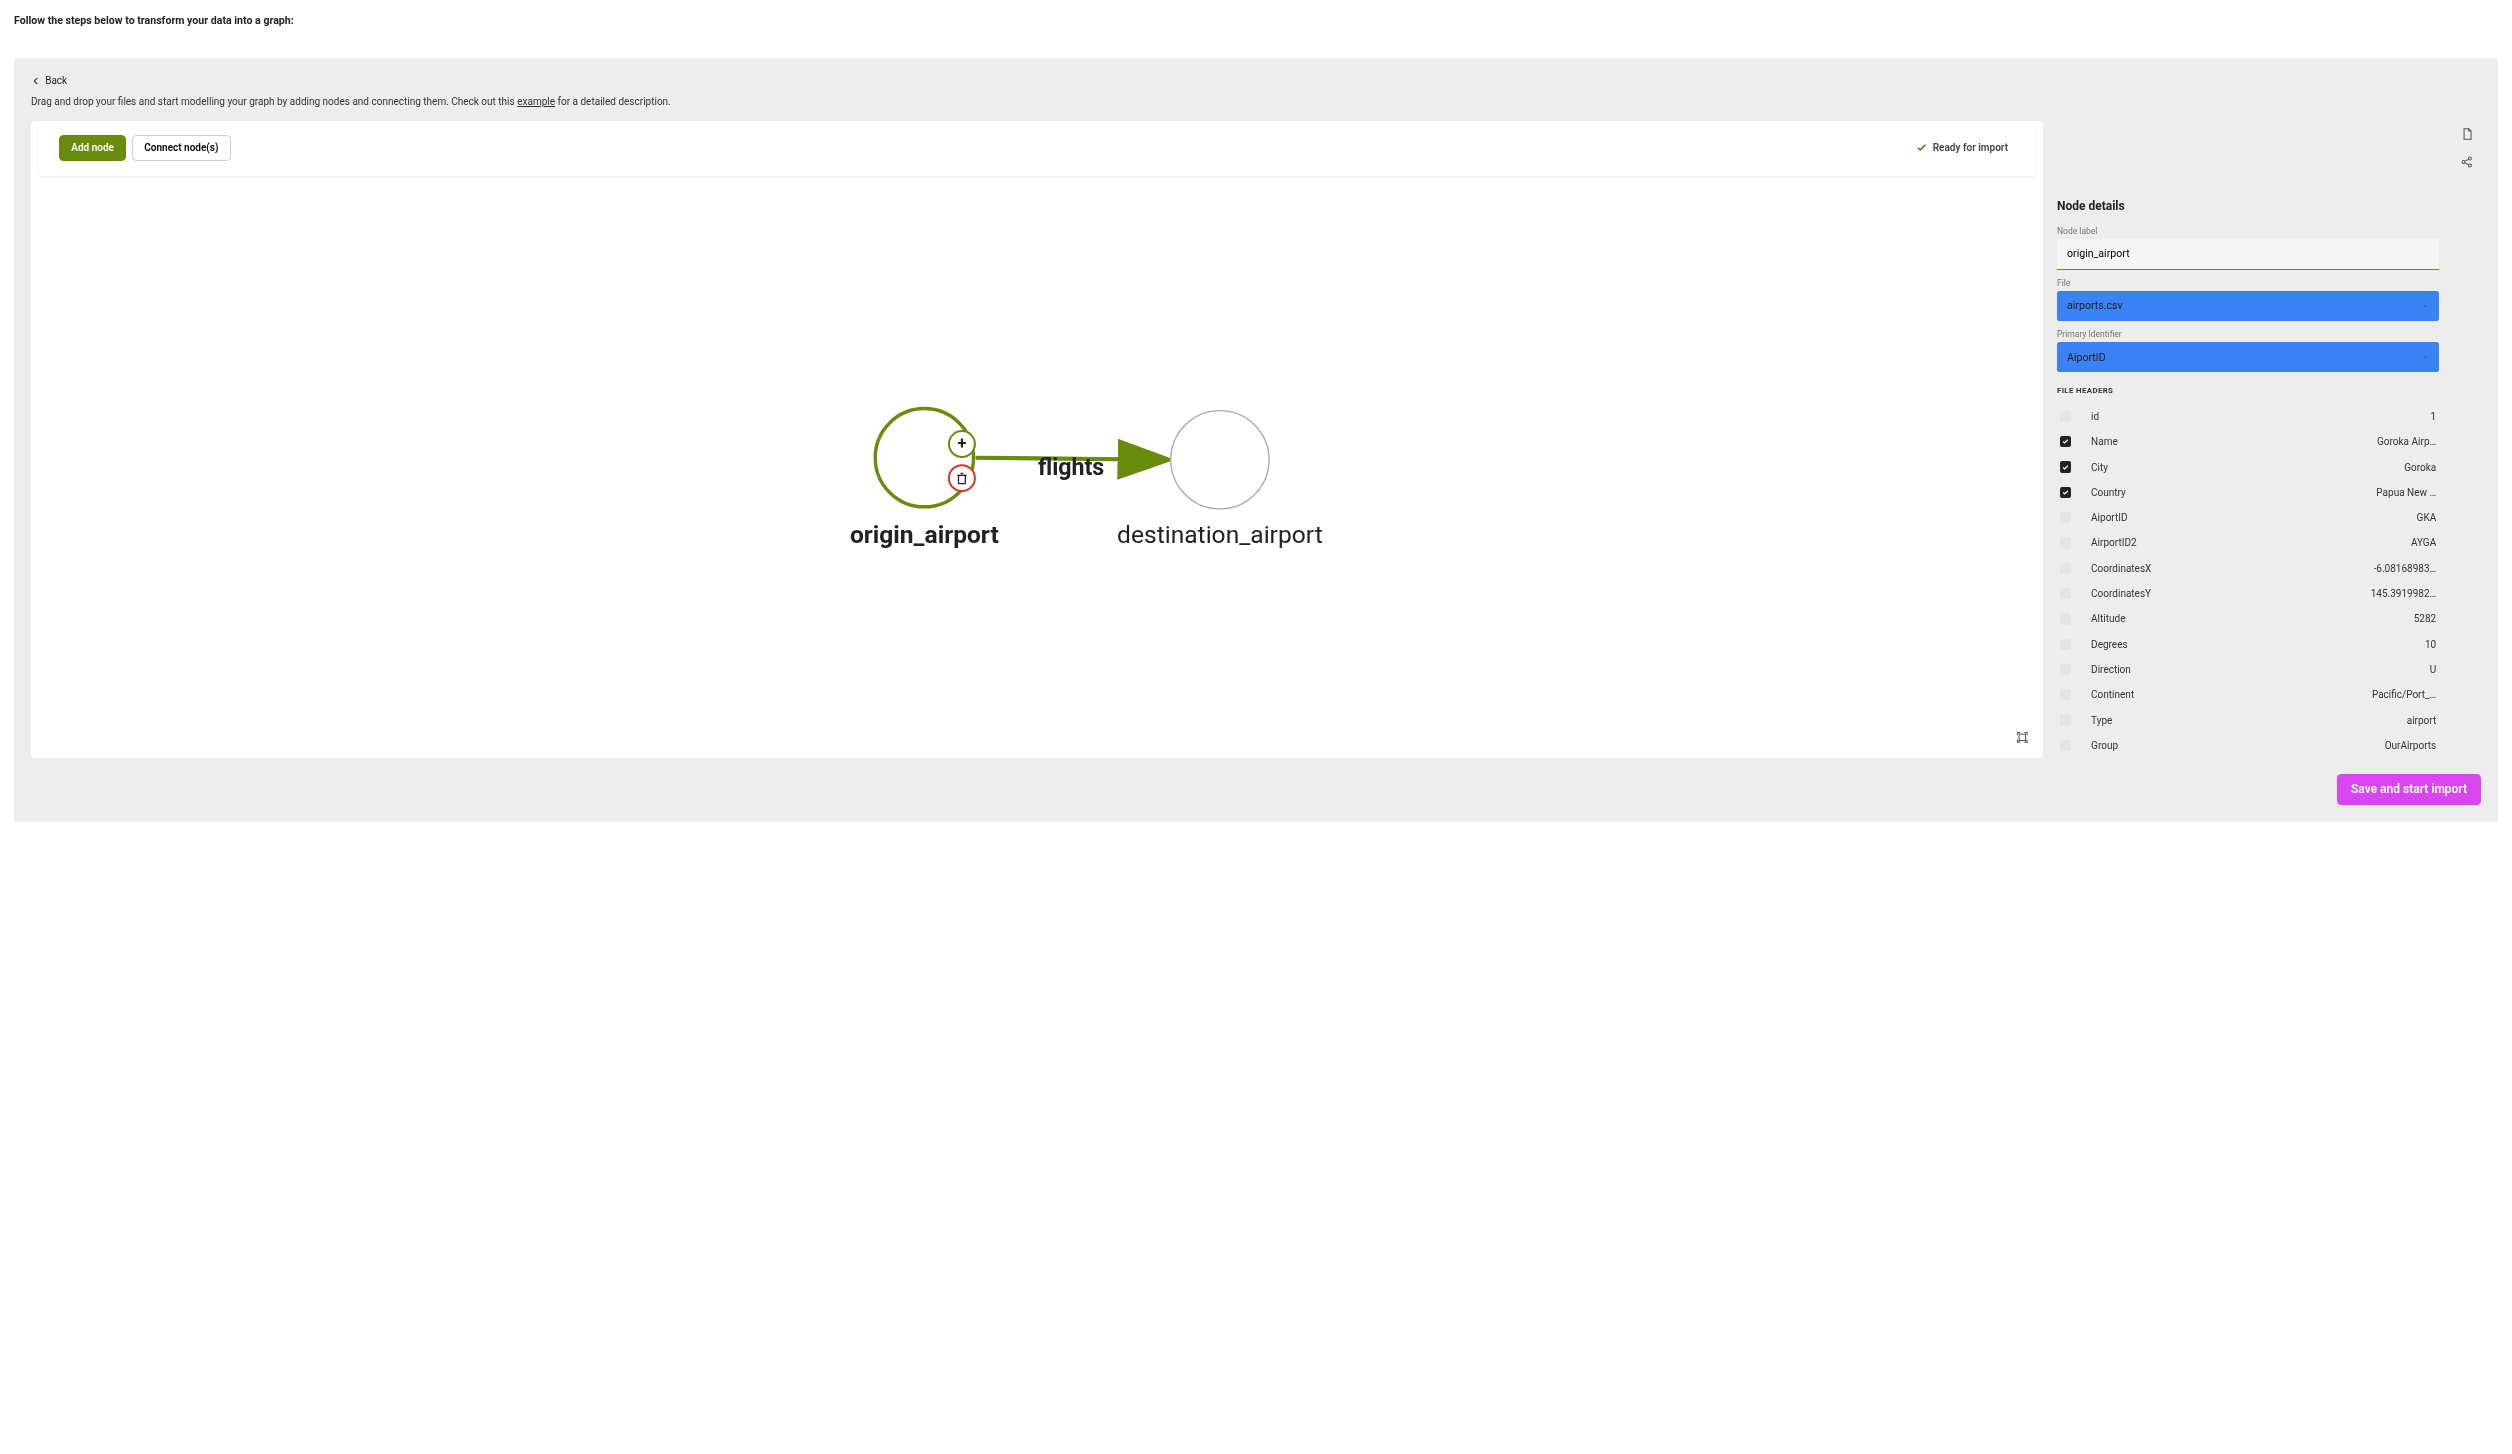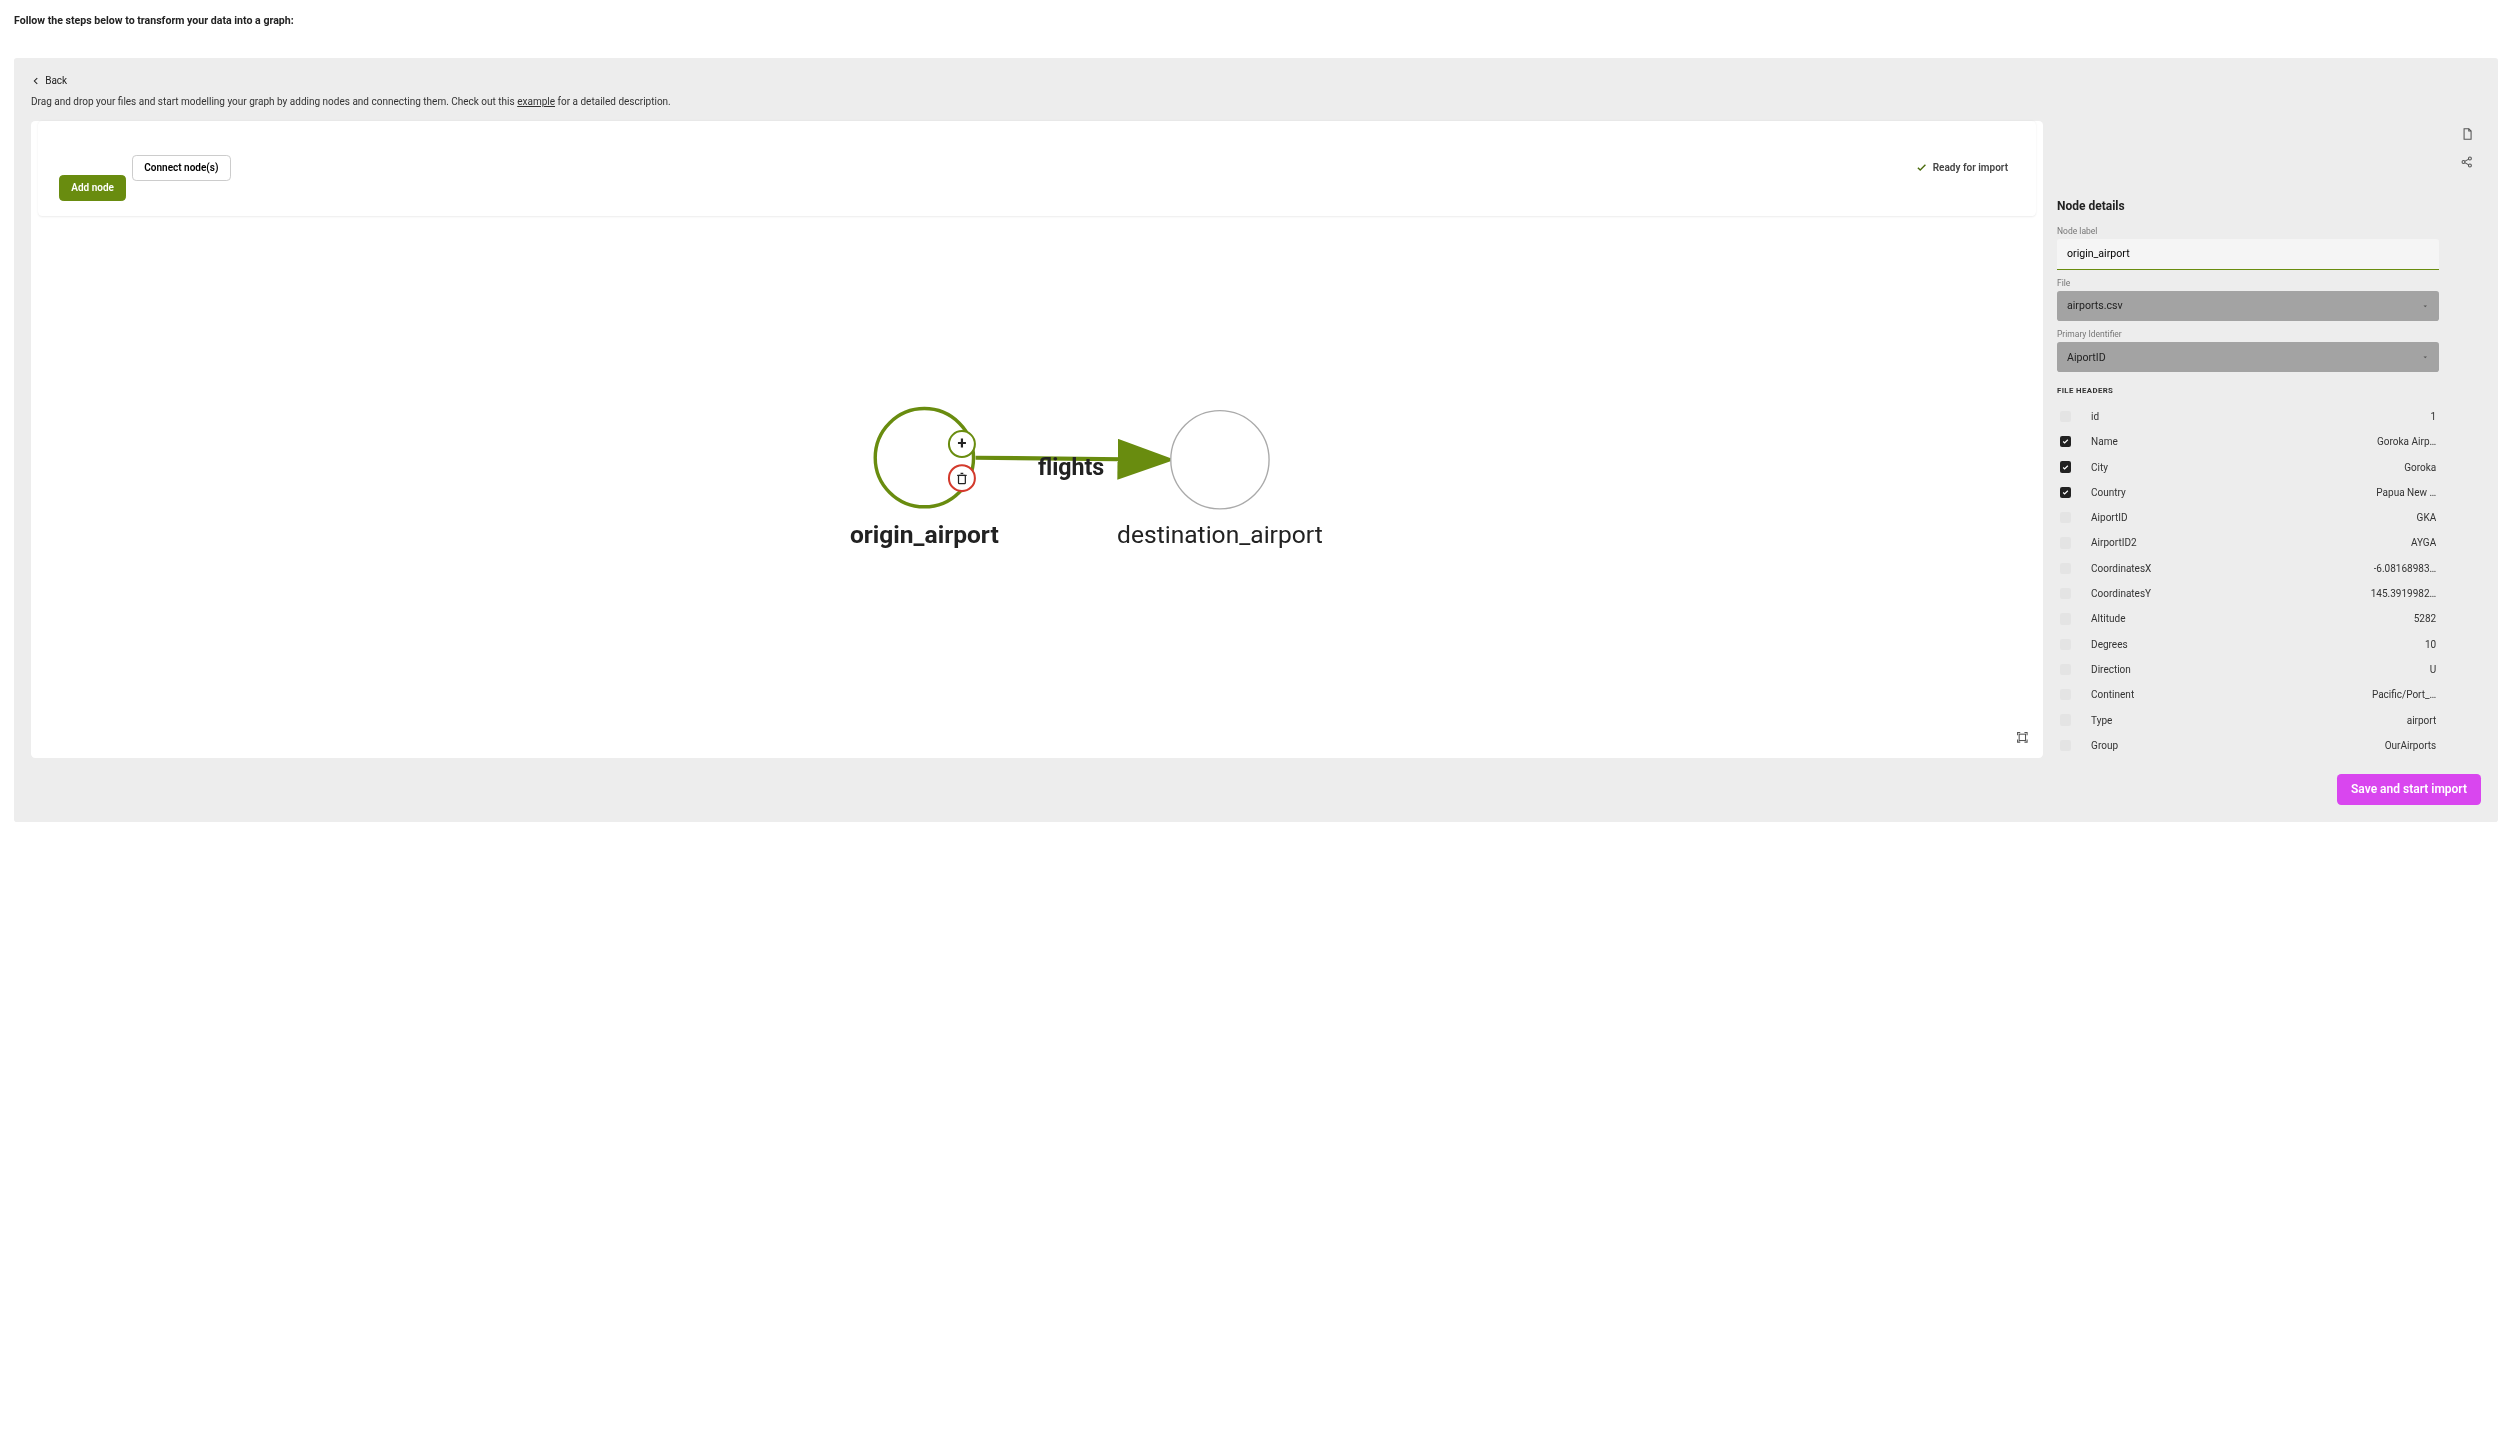--- a/index.html
+++ b/index.html
@@ -79,21 +79,20 @@
     font-size: 10px;
     font-weight: 600;
     border: 0.7px solid #ccc;
     background: #fff;
     cursor: pointer;
   }
   .btn-primary {
     background: #698c0f;
     color: #fff;
     border-color: #698c0f;
-    margin-top: 40px;
   }
   .ready-indicator {
     margin-left: auto;
     display: flex;
     align-items: center;
     gap: 5px;
     color: #444;
     font-size: 10px;
     font-weight:600;
   }
@@ -140,21 +139,21 @@
     border: none;
     border-bottom: 1.4px solid #698c0f;
     background: #f5f5f5;
     border-radius: 2.8px 2.8px 0 0;
     font-size: 10.6px;
     outline: none;
   }
   .select-box {
     width: 100%;
     padding: 8.5px 10px;
-    background: #a3a3a3;
+    background: #3b82f6;
     border: none;
     border-radius: 2.8px;
     font-size: 10.6px;
     display: flex;
     align-items: center;
     justify-content: space-between;
     cursor: pointer;
     gap: 18px;
   }
   .select-box svg { width: 8.5px; height: 8.5px; color: #555; }

